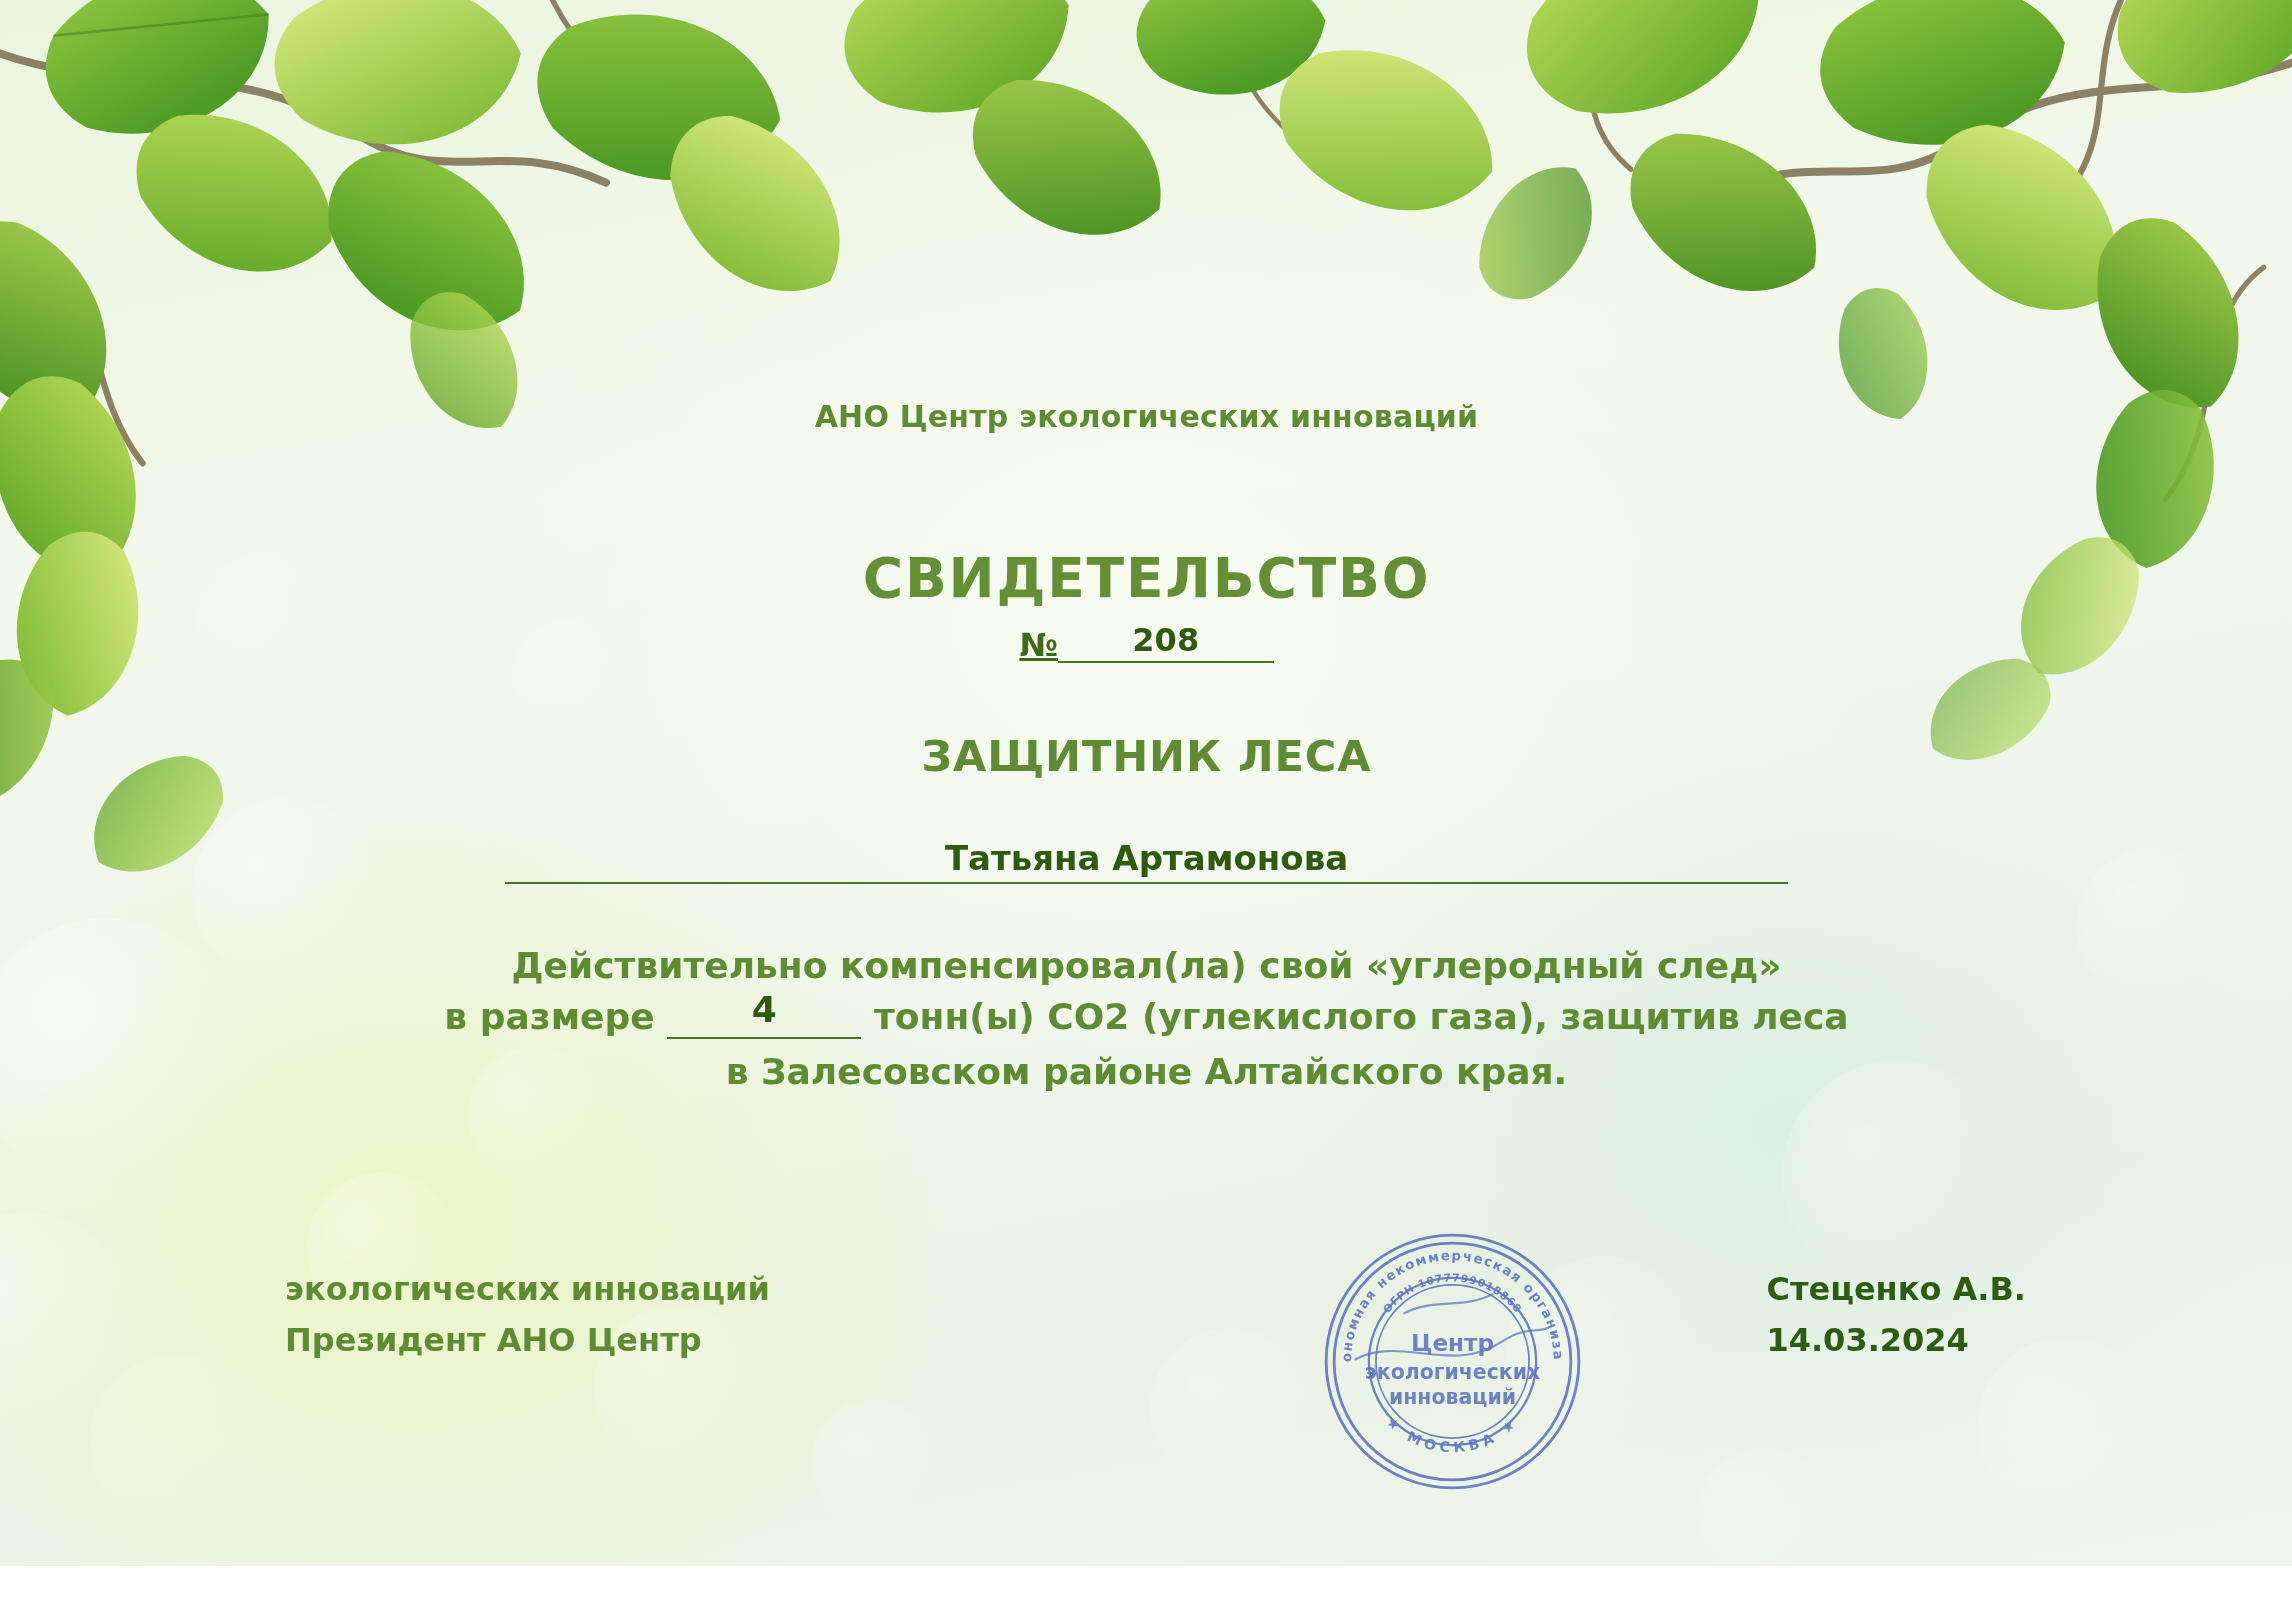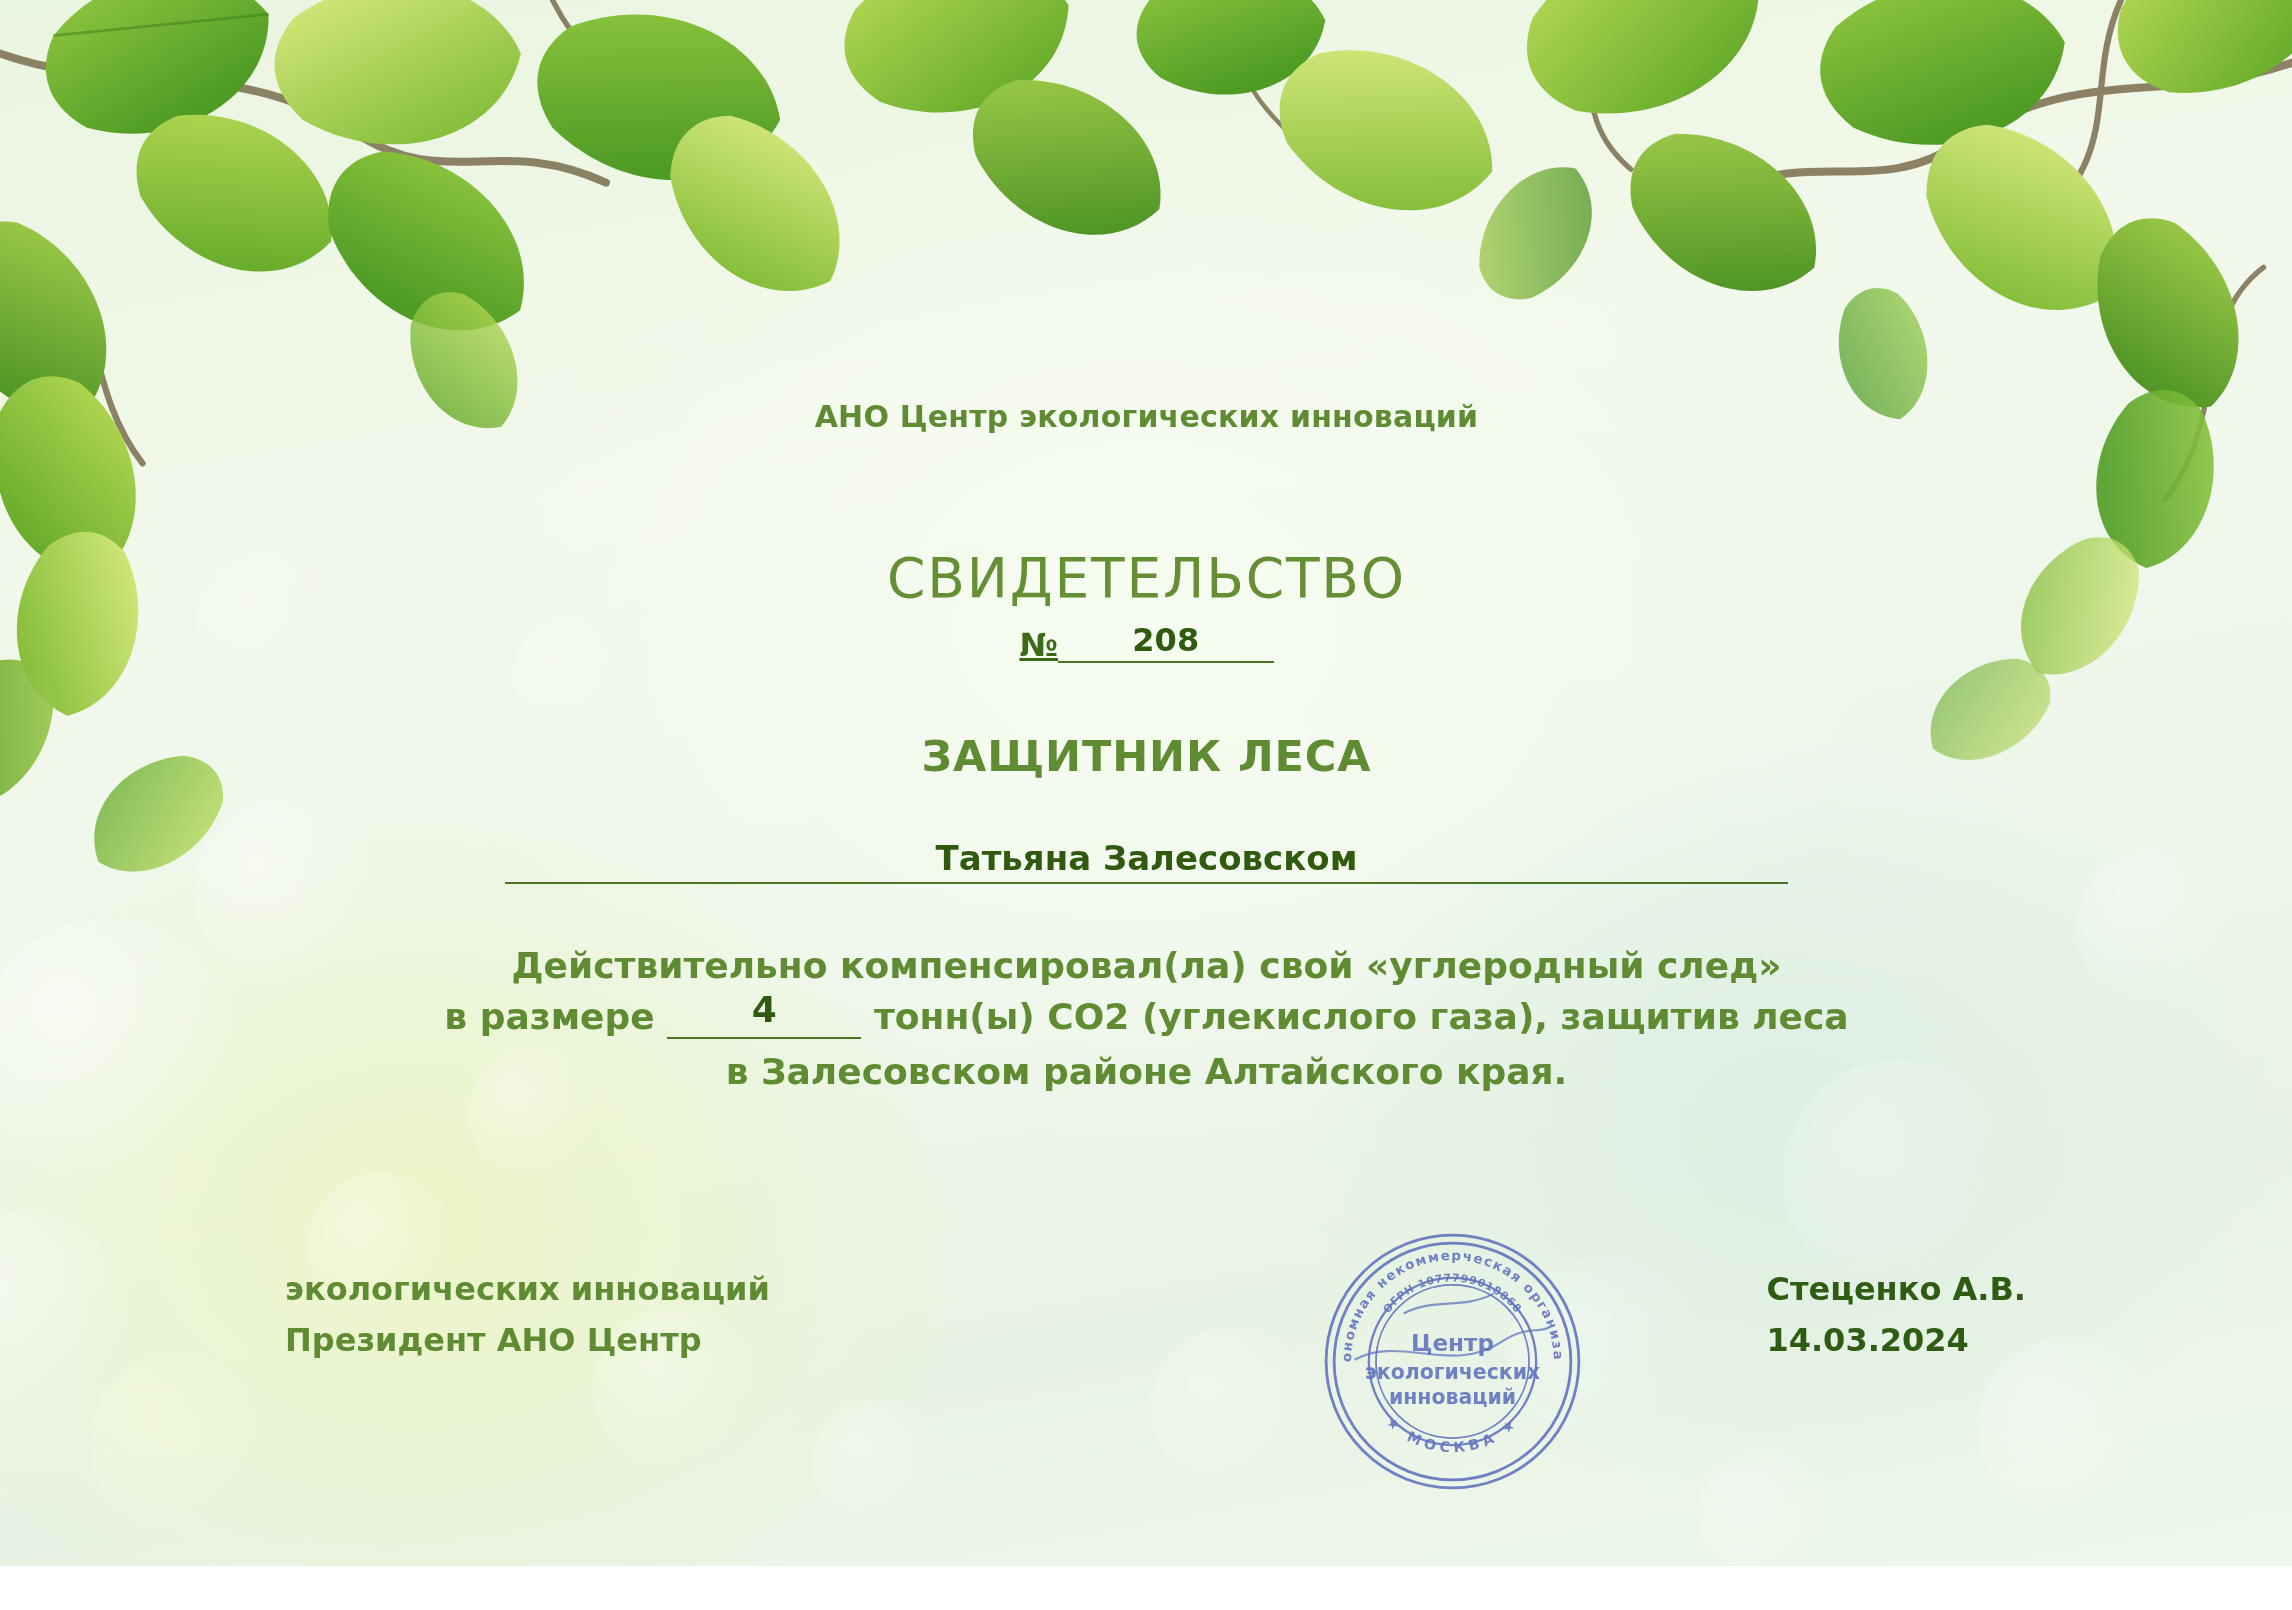--- a/index.html
+++ b/index.html
@@ -54,21 +54,21 @@
     letter-spacing: 0.2px;
   }
 
   .main-title {
     position: absolute;
     top: 546px;
     left: 0;
     width: 100%;
     text-align: center;
     font-size: 55px;
-    font-weight: normal;
+    font-weight: bold;
     letter-spacing: 1.8px;
     color: #648f35;
   }
 
   .number-row {
     position: absolute;
     top: 626px;
     left: 0;
     width: 100%;
     text-align: center;
@@ -334,21 +334,21 @@
 
     <div class="main-title">СВИДЕТЕЛЬСТВО</div>
 
     <div class="number-row">
       <span class="num-label">№</span><span class="num-box">208</span>
     </div>
 
     <div class="subtitle">ЗАЩИТНИК ЛЕСА</div>
 
     <div class="name-wrap">
-      <span class="name-value">Татьяна Залесовском</span>
+      <span class="name-value">Татьяна Артамонова</span>
       <span class="name-rule"></span>
     </div>
 
     <div class="body-text">
       <div>Действительно компенсировал(ла) свой «углеродный след»</div>
       <div>
         <span>в размере</span>
         <span class="amount-box">4</span>
         <span>тонн(ы) CO2 (углекислого газа), защитив леса</span>
       </div>

